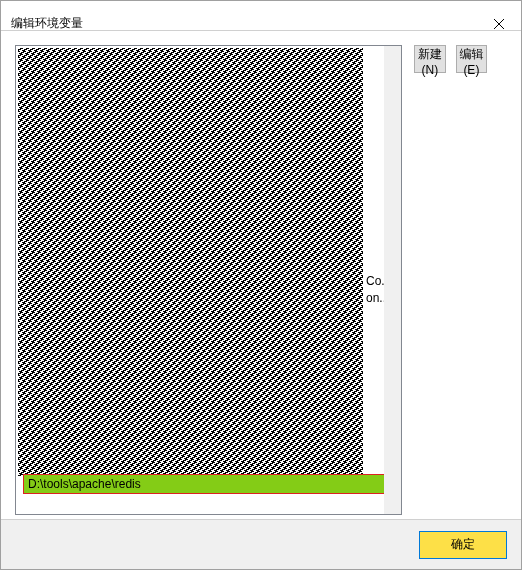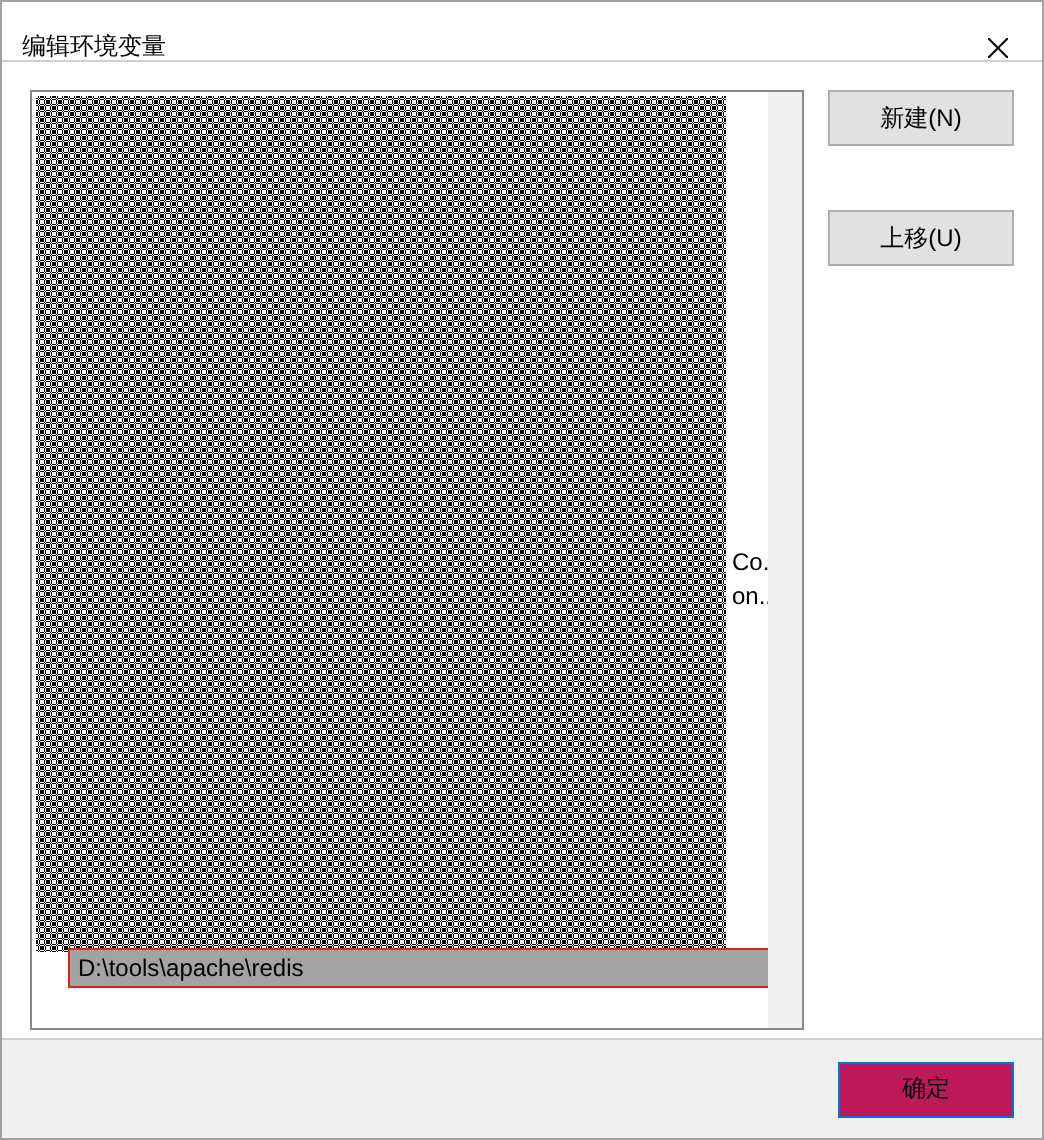--- a/index.html
+++ b/index.html
@@ -71,42 +71,42 @@
       left: 348px;
       font-size: 12px;
       color: #000;
       background: #fff;
       padding: 1px 2px;
     }
     .peek1 { top: 227px; }
     .peek2 { top: 244px; }
     .edit-row {
       position: absolute;
-      left: 18px;
+      left: 7px;
       bottom: 20px;
       width: 370px;
       height: 20px;
       border: 1px solid #d22;
       padding: 2px 4px;
       font-size: 12px;
-      background: #a3a3a3;
+      background: #84cc16;
       outline: none;
     }
     .scroll-track {
       position: absolute;
       right: 0;
       top: 0;
       width: 17px;
       height: 100%;
       background: #f0f0f0;
     }
     .side-buttons {
       width: 93px;
       display: flex;
-      flex-direction: column;
+      flex-direction: row;
       gap: 10px;
     }
     .side-buttons .gap { height: 12px; }
     button.winbtn {
       height: 28px;
       background: #e1e1e1;
       border: 1px solid #adadad;
       font-size: 12px;
       font-family: inherit;
       cursor: pointer;
@@ -117,21 +117,21 @@
       border-top: 1px solid #d0d0d0;
       display: flex;
       align-items: center;
       justify-content: flex-end;
       padding: 0 14px;
       gap: 10px;
       background: #f0f0f0;
     }
     .footer button.winbtn { width: 88px; }
     .footer .ok-btn {
-      background: #be185d;
+      background: #fde047;
       border: 1px solid #0078d7;
     }
   </style>
 </head>
 <body>
 
 <div class="dialog">
 
   <div class="titlebar">
     <span class="title">编辑环境变量</span>
@@ -148,22 +148,22 @@
     <div class="list-area">
       <div class="noise-block"></div>
       <span class="peek-text peek1">Co...</span>
       <span class="peek-text peek2">on...</span>
       <input class="edit-row" value="D:\tools\apache\redis" style="">
       <div class="scroll-track"></div>
     </div>
 
     <div class="side-buttons">
       <button class="winbtn">新建(N)</button>
+      <button class="winbtn">编辑(E)</button>
       <div class="gap"></div>
-      <button class="winbtn">上移(U)</button>
       <div class="gap"></div>
     </div>
 
   </div>
 
   <div class="footer">
     <button class="winbtn ok-btn">确定</button>
   </div>
 
 </div>

